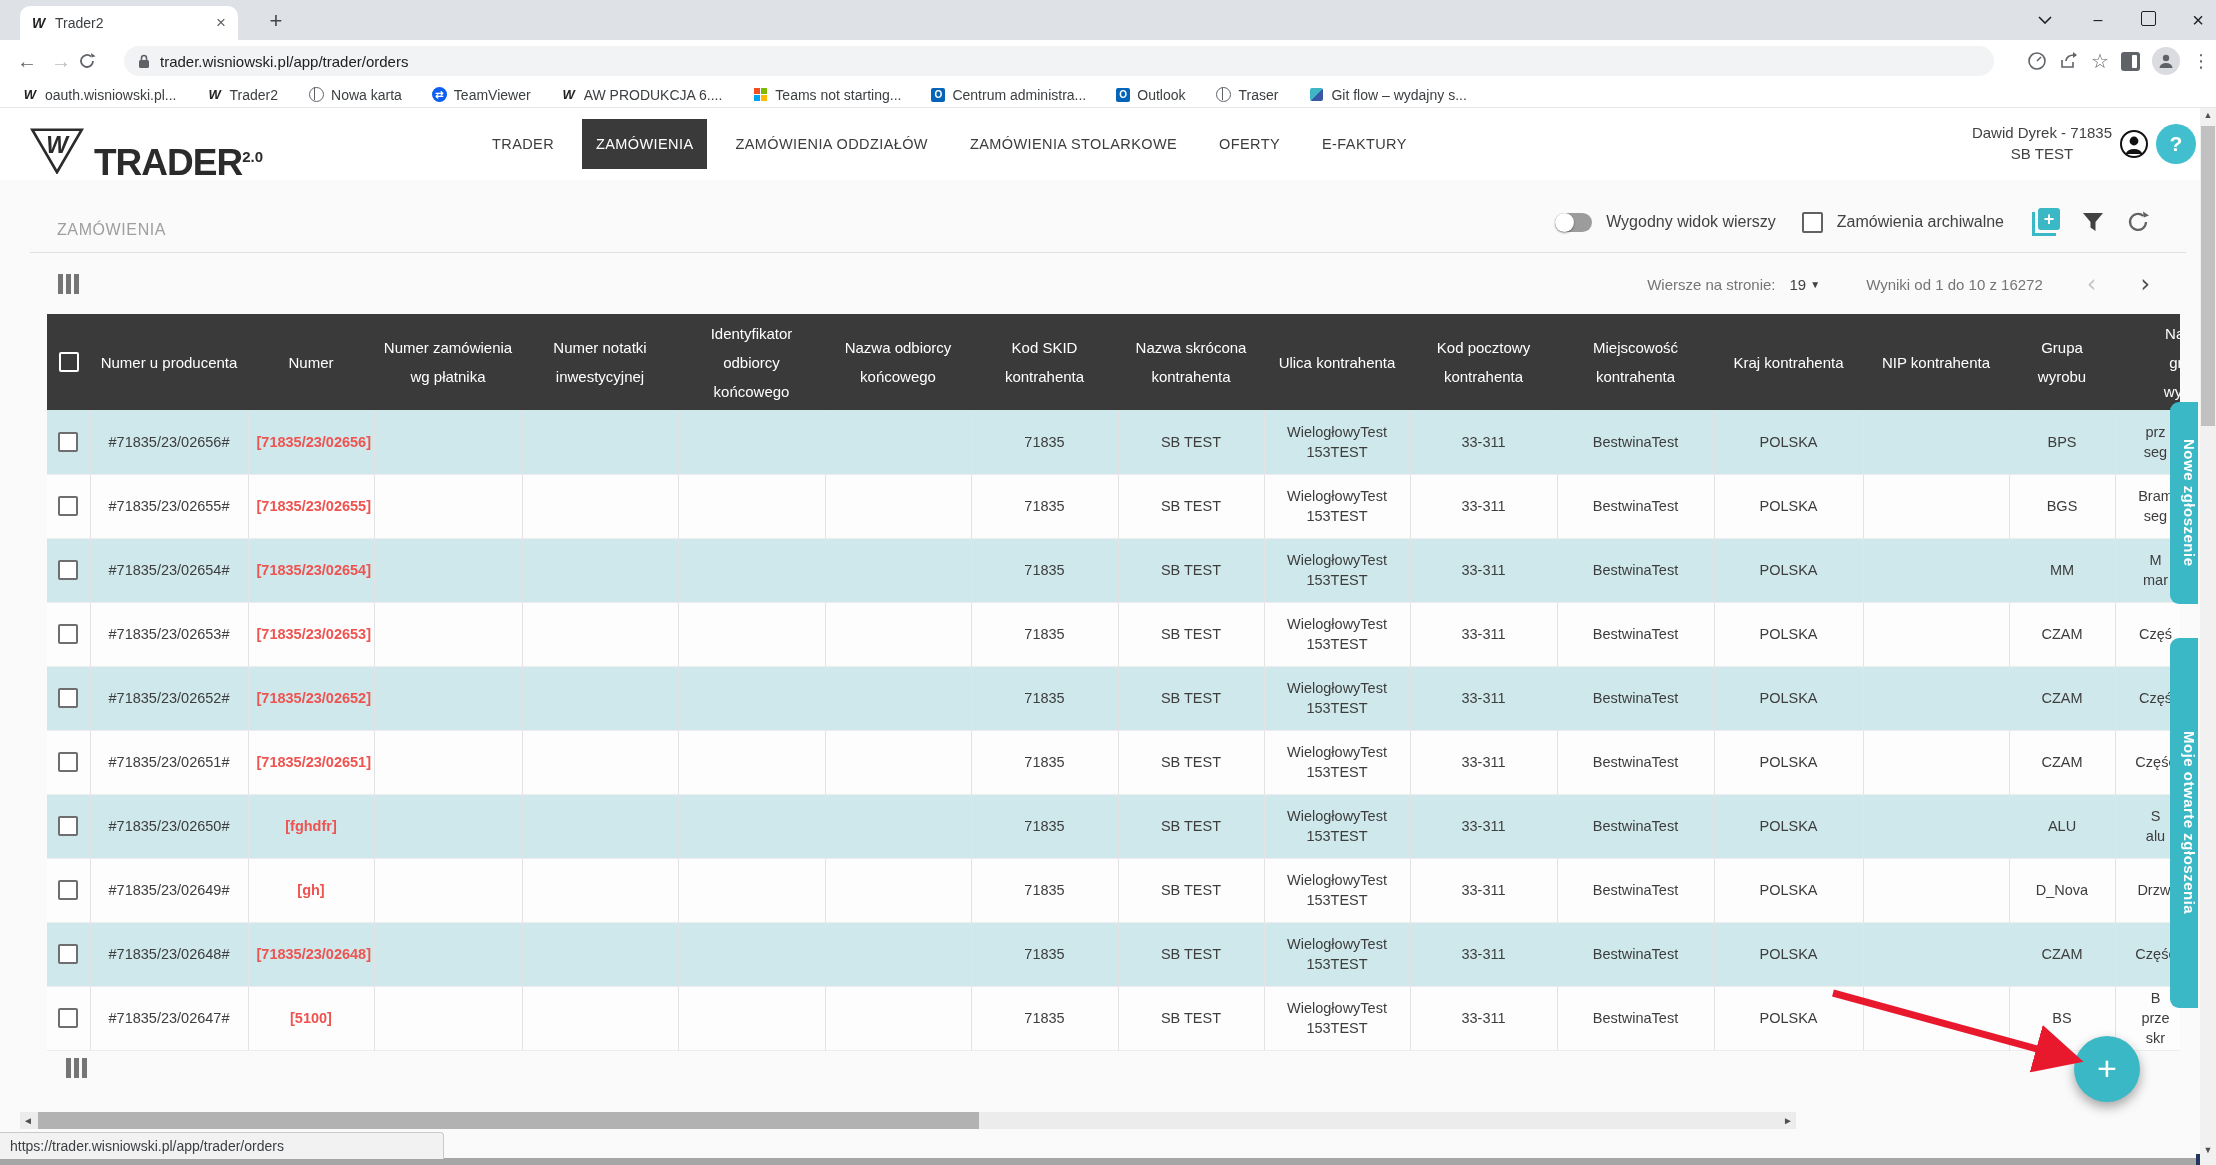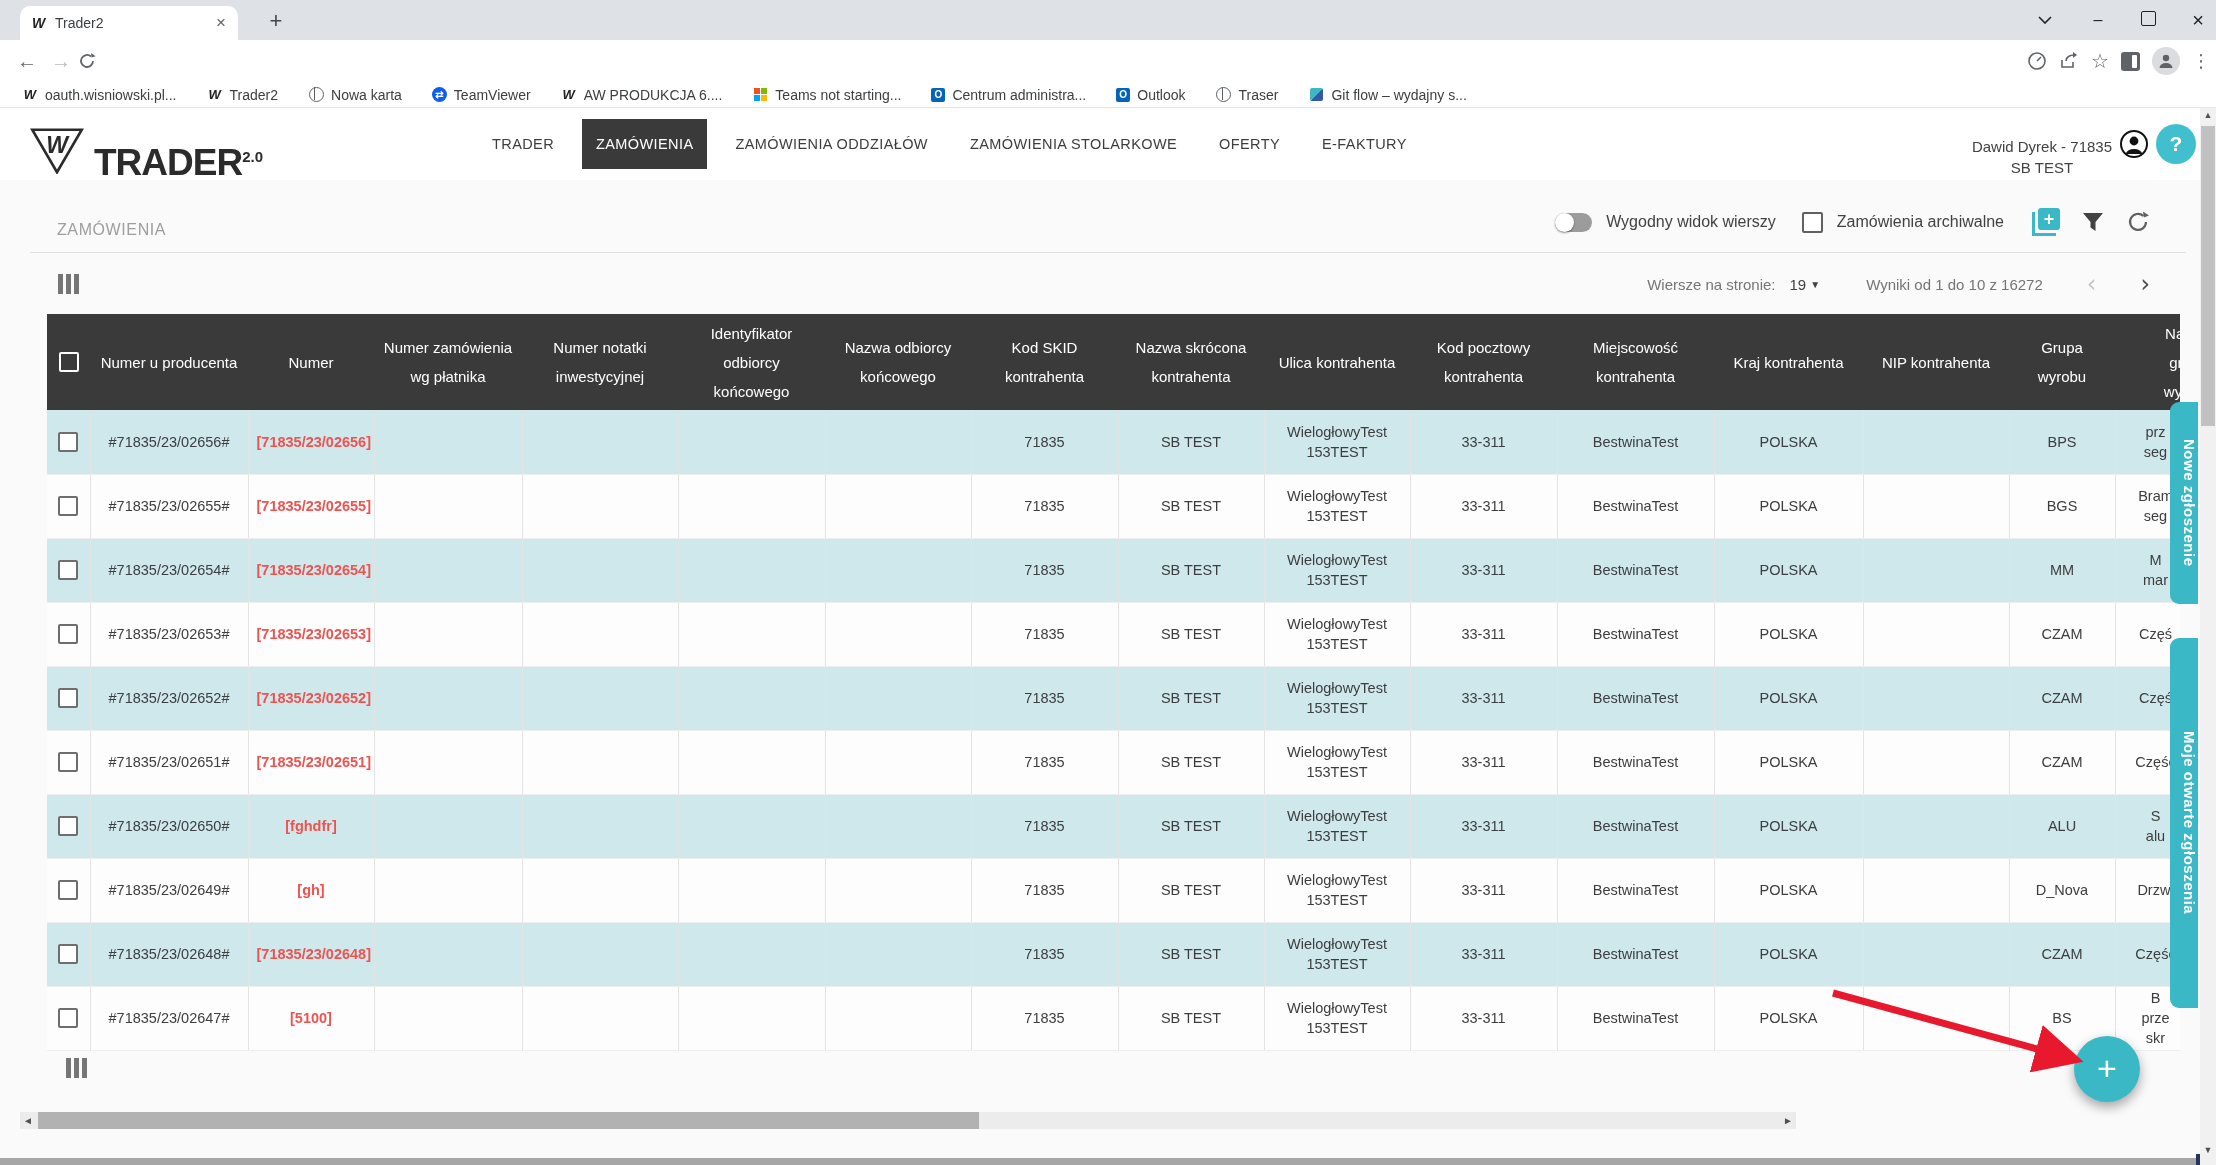--- a/index.html
+++ b/index.html
@@ -44,21 +44,21 @@
   .bmi-git{width:13px;height:13px;background:linear-gradient(135deg,#3fb6c6 50%,#3857a6 50%);border-radius:2px;}
   
   .app{position:absolute;left:0;top:108px;width:2216px;height:1057px;background:#fafafa;}
   .appheader{position:absolute;left:0;top:0;width:2216px;height:72px;background:#fff;}
   .logo{position:absolute;left:30px;top:10px;display:flex;align-items:center;gap:10px;}
   .logotext{font-size:37px;font-weight:bold;color:#2b2b2b;letter-spacing:-1px;margin-top:24px;}
   .logotext sup{font-size:15px;letter-spacing:0;}
   .mainnav{position:absolute;left:478px;top:0;height:72px;display:flex;align-items:center;gap:14px;}
   .nav-item{font-size:14.5px;color:#3d3d3d;letter-spacing:.4px;padding:17px 14px;white-space:nowrap;}
   .nav-item.active{background:#3a3a3a;color:#fff;}
-  .userblock{position:absolute;right:104px;top:28px;text-align:center;color:#424242;margin-left:44px;}
+  .userblock{position:absolute;right:104px;top:14px;text-align:center;color:#424242;margin-left:44px;}
   .username{font-size:15px;line-height:21px;}
   .userorg{font-size:15px;line-height:21px;}
   .helpbtn{position:absolute;right:20px;top:16px;width:40px;height:40px;border-radius:50%;background:#41bfce;
            color:#fff;font-size:21px;font-weight:bold;text-align:center;line-height:40px;}
   .uavatar{position:absolute;right:68px;top:22px;}
   
   .ptitle{position:absolute;left:57px;top:113px;font-size:16px;color:#9e9e9e;letter-spacing:.6px;}
   .divider{position:absolute;left:30px;top:144px;width:2156px;border-top:1px solid #e0e0e0;}
   .ctrlrow{position:absolute;right:66px;top:100px;display:flex;align-items:center;}
   .switch{width:37px;height:19px;border-radius:10px;background:#9c9c9c;position:relative;flex:none;}
@@ -141,20 +141,29 @@
 
 <div class="urlbar">
   <span class="navico" style="margin-left:10px">←</span>
   <span class="navico dis">→</span>
   <span class="navico">
     <svg width="18" height="18" viewBox="0 0 18 18">
         <path d="M15,9 a6,6 0 1 1 -2,-4.5" fill="none" stroke="#5f6368" stroke-width="1.8"></path>
         <polygon points="13,1 13.6,5.4 17.6,4.2" fill="#5f6368"></polygon>
       </svg>
   </span>
+  <div class="urlpill">
+    <span>
+      <svg width="12" height="15" viewBox="0 0 12 15">
+          <rect x="1" y="6" width="10" height="8" rx="1.5" fill="#5f6368"></rect>
+          <path d="M3.5,6 V4 a2.5,2.5 0 0 1 5,0 V6" fill="none" stroke="#5f6368" stroke-width="1.6"></path>
+        </svg>
+    </span>
+    <span class="urltext">trader.wisniowski.pl/app/trader/orders</span>
+  </div>
   <div class="chrome-right">
     <span>
       <svg width="20" height="20" viewBox="0 0 20 20">
           <circle cx="10" cy="10" r="8" fill="none" stroke="#5f6368" stroke-width="1.6"></circle>
           <line x1="10" y1="10" x2="14" y2="6" stroke="#5f6368" stroke-width="1.6"></line>
         </svg>
     </span>
     <span>
       <svg width="20" height="20" viewBox="0 0 20 20">
           <path d="M3,9 v7 h11 v-5" fill="none" stroke="#5f6368" stroke-width="1.6"></path>
@@ -596,20 +605,21 @@
 
   <svg class="arrowsvg" width="2216" height="1057" viewBox="0 0 2216 1057">
     <defs>
       <marker id="ah" markerWidth="7" markerHeight="7" refX="5" refY="3.5" orient="auto">
         <polygon points="0,0 7,3.5 0,7" fill="#e8192c"></polygon>
       </marker>
     </defs>
     <line x1="1833" y1="885" x2="2070" y2="950" stroke="#e8192c" stroke-width="7" marker-end="url(#ah)"></line>
   </svg>
 
+  <div class="statusbar">https://trader.wisniowski.pl/app/trader/orders</div>
   <div class="bottomstrip"></div>
   <div class="cornerblob"></div>
 
   <div class="vscroll">
     <div class="vs-up">▲</div>
     <div class="vs-thumb"></div>
     <div class="vs-down">▼</div>
   </div>
 </div>
 

